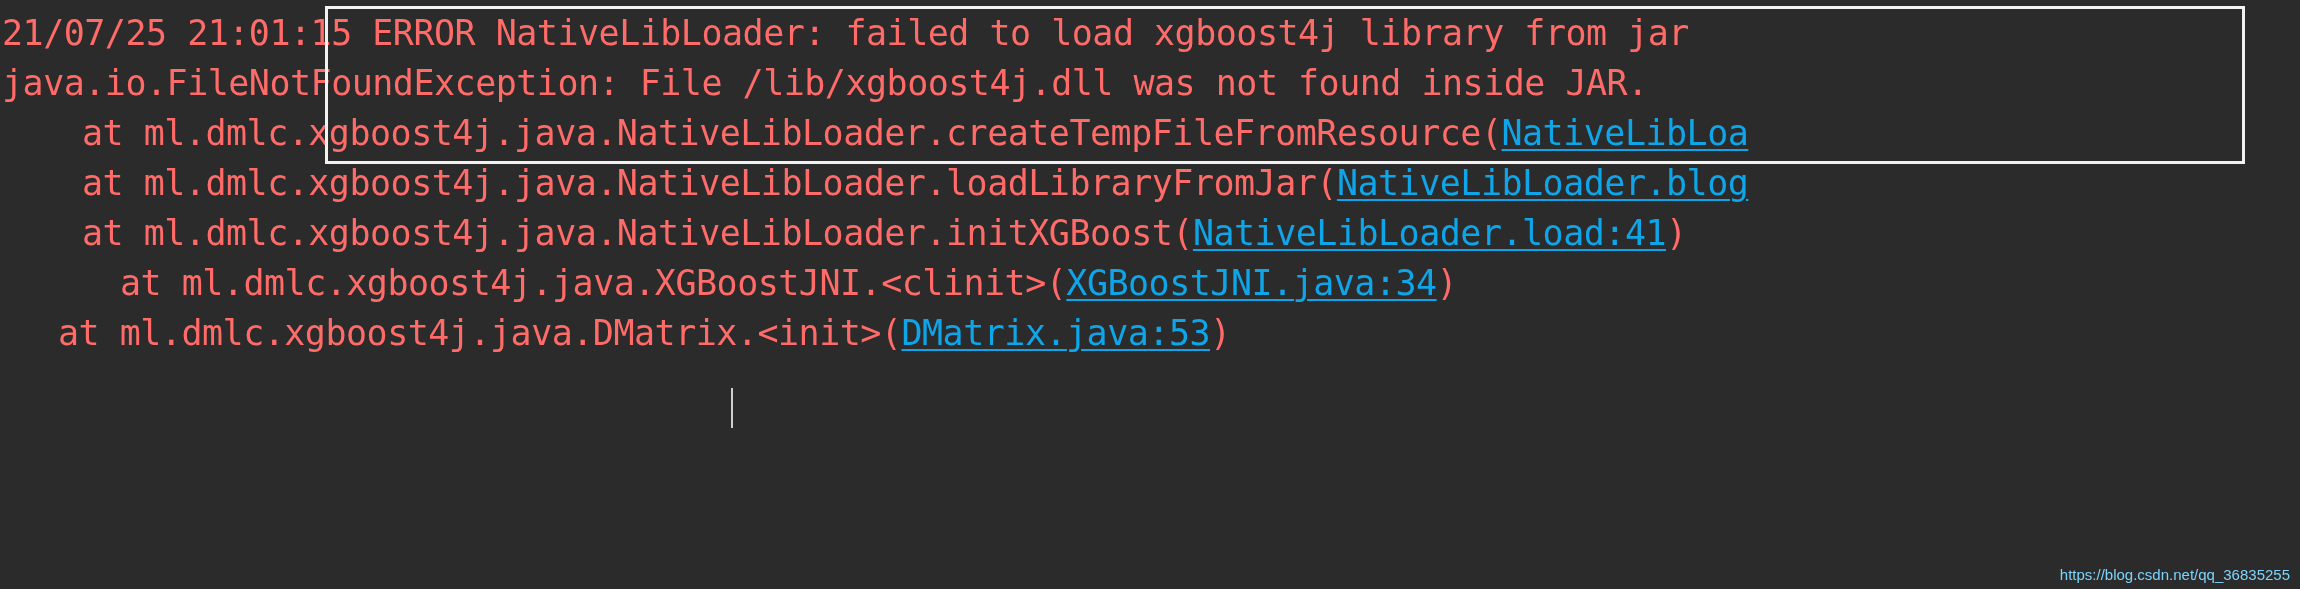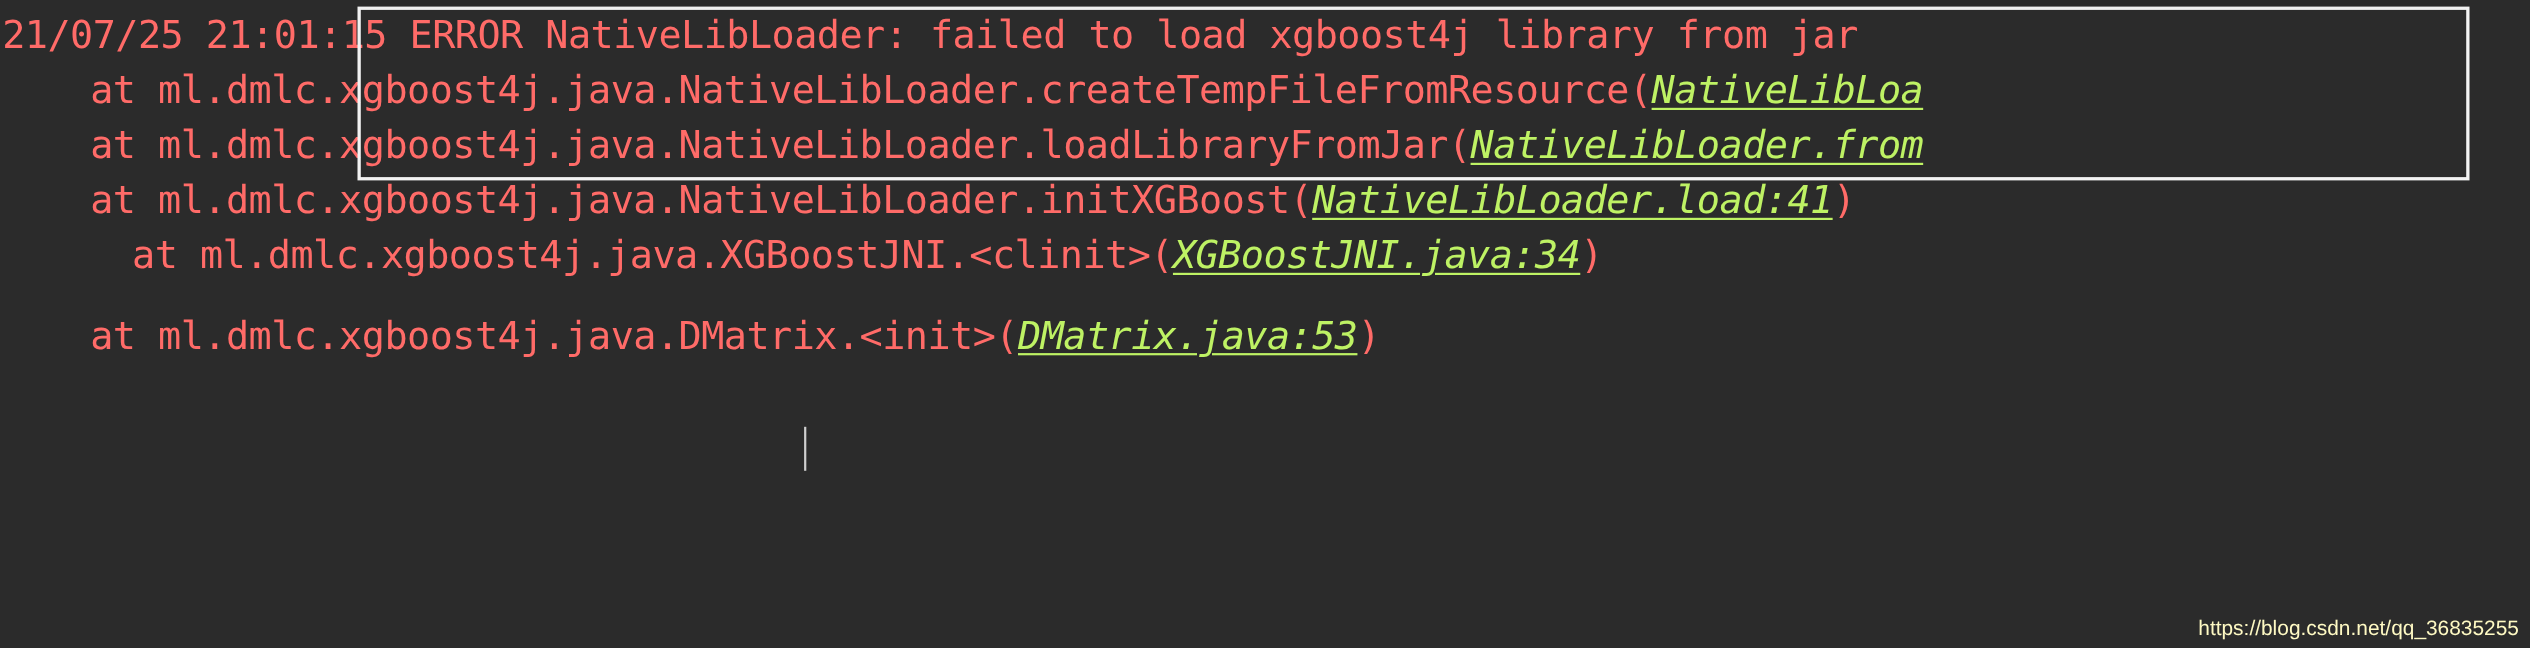--- a/index.html
+++ b/index.html
@@ -35,27 +35,26 @@
     white-space: pre;
     font-size: 35px;
     letter-spacing: -0.5px;
     color: #ff6b68;
     padding-left: 2px;
   }
   .seg {
     white-space: pre;
   }
   .link {
-    color: #bef264;
+    color: #0ea5e9;
     text-decoration: underline;
     text-underline-offset: 4px;
     text-decoration-thickness: 2px;
     white-space: pre;
     cursor: pointer;
-    font-style: italic;
   }
   
   #highlight-box {
     position: absolute;
     left: 325px;
     top: 6px;
     width: 1920px;
     height: 158px;
     border: 3px solid #f2f2f2;
     box-sizing: border-box;
@@ -67,38 +66,39 @@
     top: 388px;
     width: 2px;
     height: 40px;
     background: #cfcfcf;
   }
   #watermark {
     position: absolute;
     right: 10px;
     bottom: 6px;
     font-family: "Liberation Sans", sans-serif;
-    font-size: 19px;
-    color: #fef9c3;
+    font-size: 15px;
+    color: #7dd3fc;
     letter-spacing: 0px;
     white-space: pre;
   }
 </style>
 </head>
 <body>
 
 <div id="console">
 
   <div class="log-lines">
       <div class="line"><span class="seg">21/07/25 21:01:15 ERROR NativeLibLoader: failed to load xgboost4j library from jar</span></div>
+      <div class="line"><span class="seg">java.io.FileNotFoundException: File /lib/xgboost4j.dll was not found inside JAR.</span></div>
       <div class="line" style="padding-left: 82px;"><span class="seg">at ml.dmlc.xgboost4j.java.NativeLibLoader.createTempFileFromResource(</span><span class="link">NativeLibLoa</span></div>
-      <div class="line" style="padding-left: 82px;"><span class="seg">at ml.dmlc.xgboost4j.java.NativeLibLoader.loadLibraryFromJar(</span><span class="link">NativeLibLoader.from</span></div>
+      <div class="line" style="padding-left: 82px;"><span class="seg">at ml.dmlc.xgboost4j.java.NativeLibLoader.loadLibraryFromJar(</span><span class="link">NativeLibLoader.blog</span></div>
       <div class="line" style="padding-left: 82px;"><span class="seg">at ml.dmlc.xgboost4j.java.NativeLibLoader.initXGBoost(</span><span class="link">NativeLibLoader.load:41</span><span class="seg">)</span></div>
       <div class="line" style="padding-left: 120px;"><span class="seg">at ml.dmlc.xgboost4j.java.XGBoostJNI.&lt;clinit&gt;(</span><span class="link">XGBoostJNI.java:34</span><span class="seg">)</span></div>
-      <div class="line" style="padding-left: 82px; margin-top: 23px;"><span class="seg">at ml.dmlc.xgboost4j.java.DMatrix.&lt;init&gt;(</span><span class="link">DMatrix.java:53</span><span class="seg">)</span></div>
+      <div class="line" style="padding-left: 58px;"><span class="seg">at ml.dmlc.xgboost4j.java.DMatrix.&lt;init&gt;(</span><span class="link">DMatrix.java:53</span><span class="seg">)</span></div>
     </div>
 
   <div id="highlight-box"></div>
 
   <div id="text-caret"></div>
 
   <div id="watermark">https://blog.csdn.net/qq_36835255</div>
 
 </div>
 

